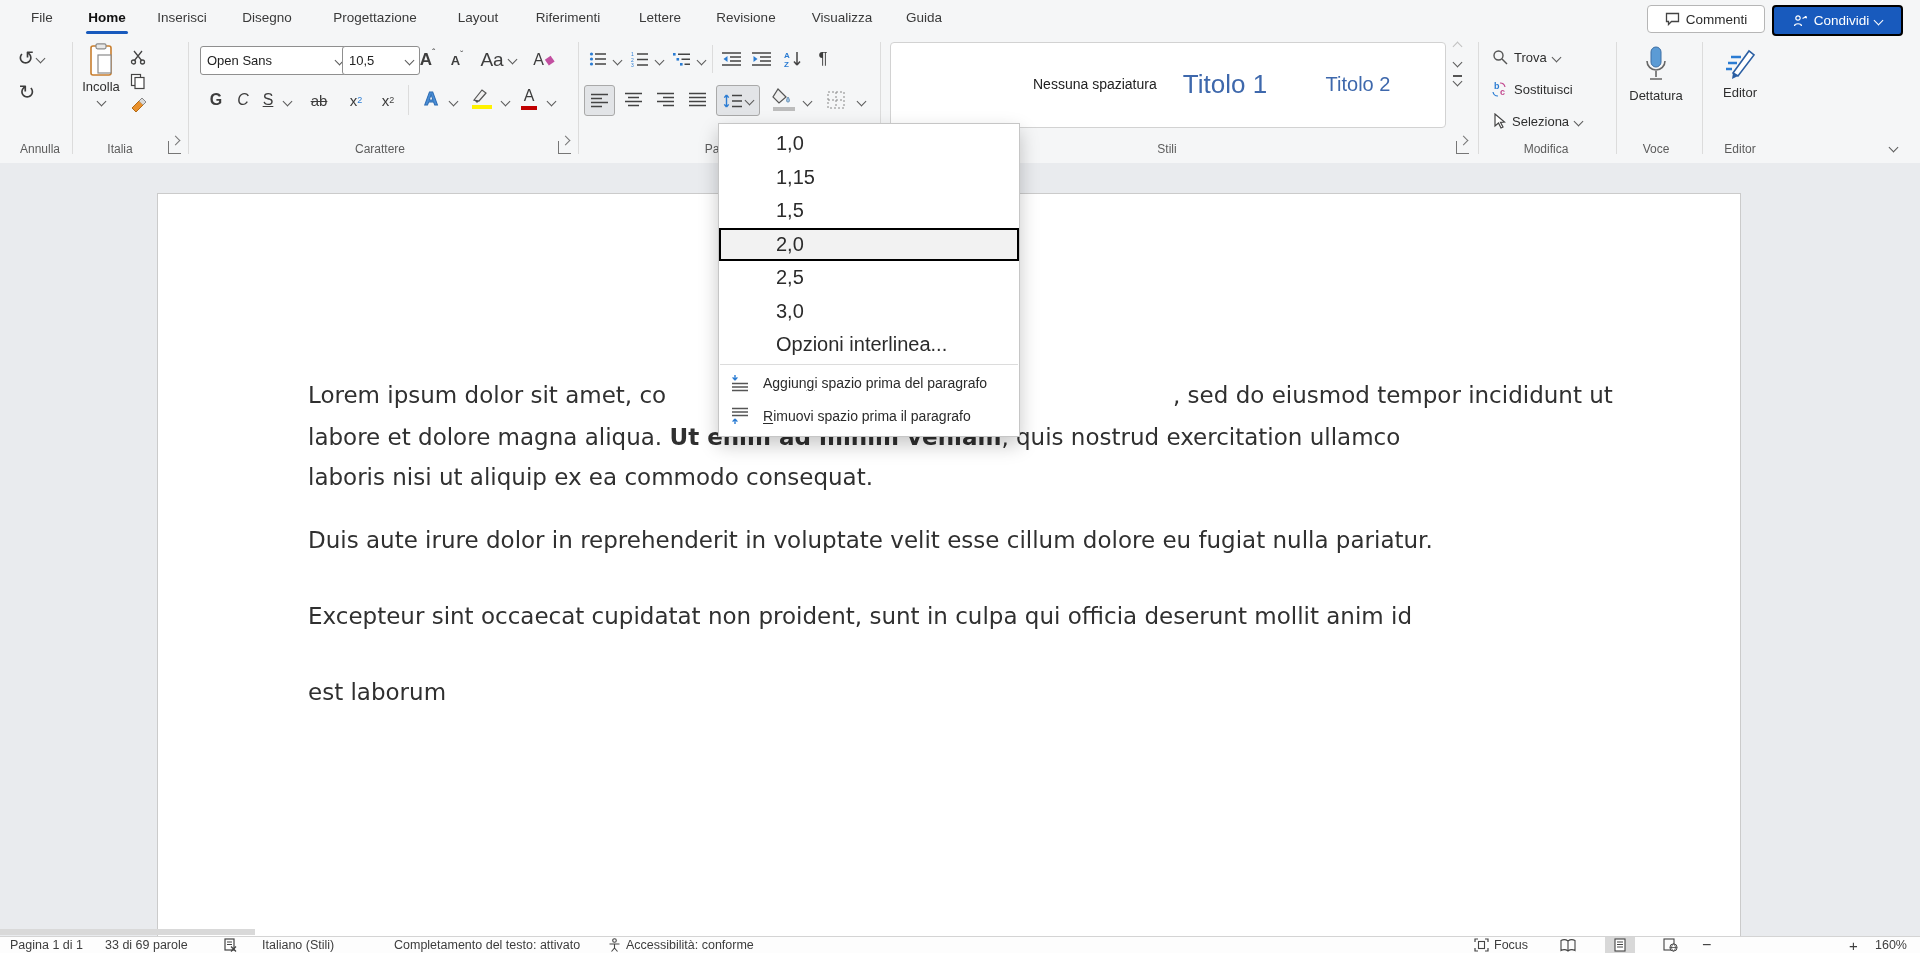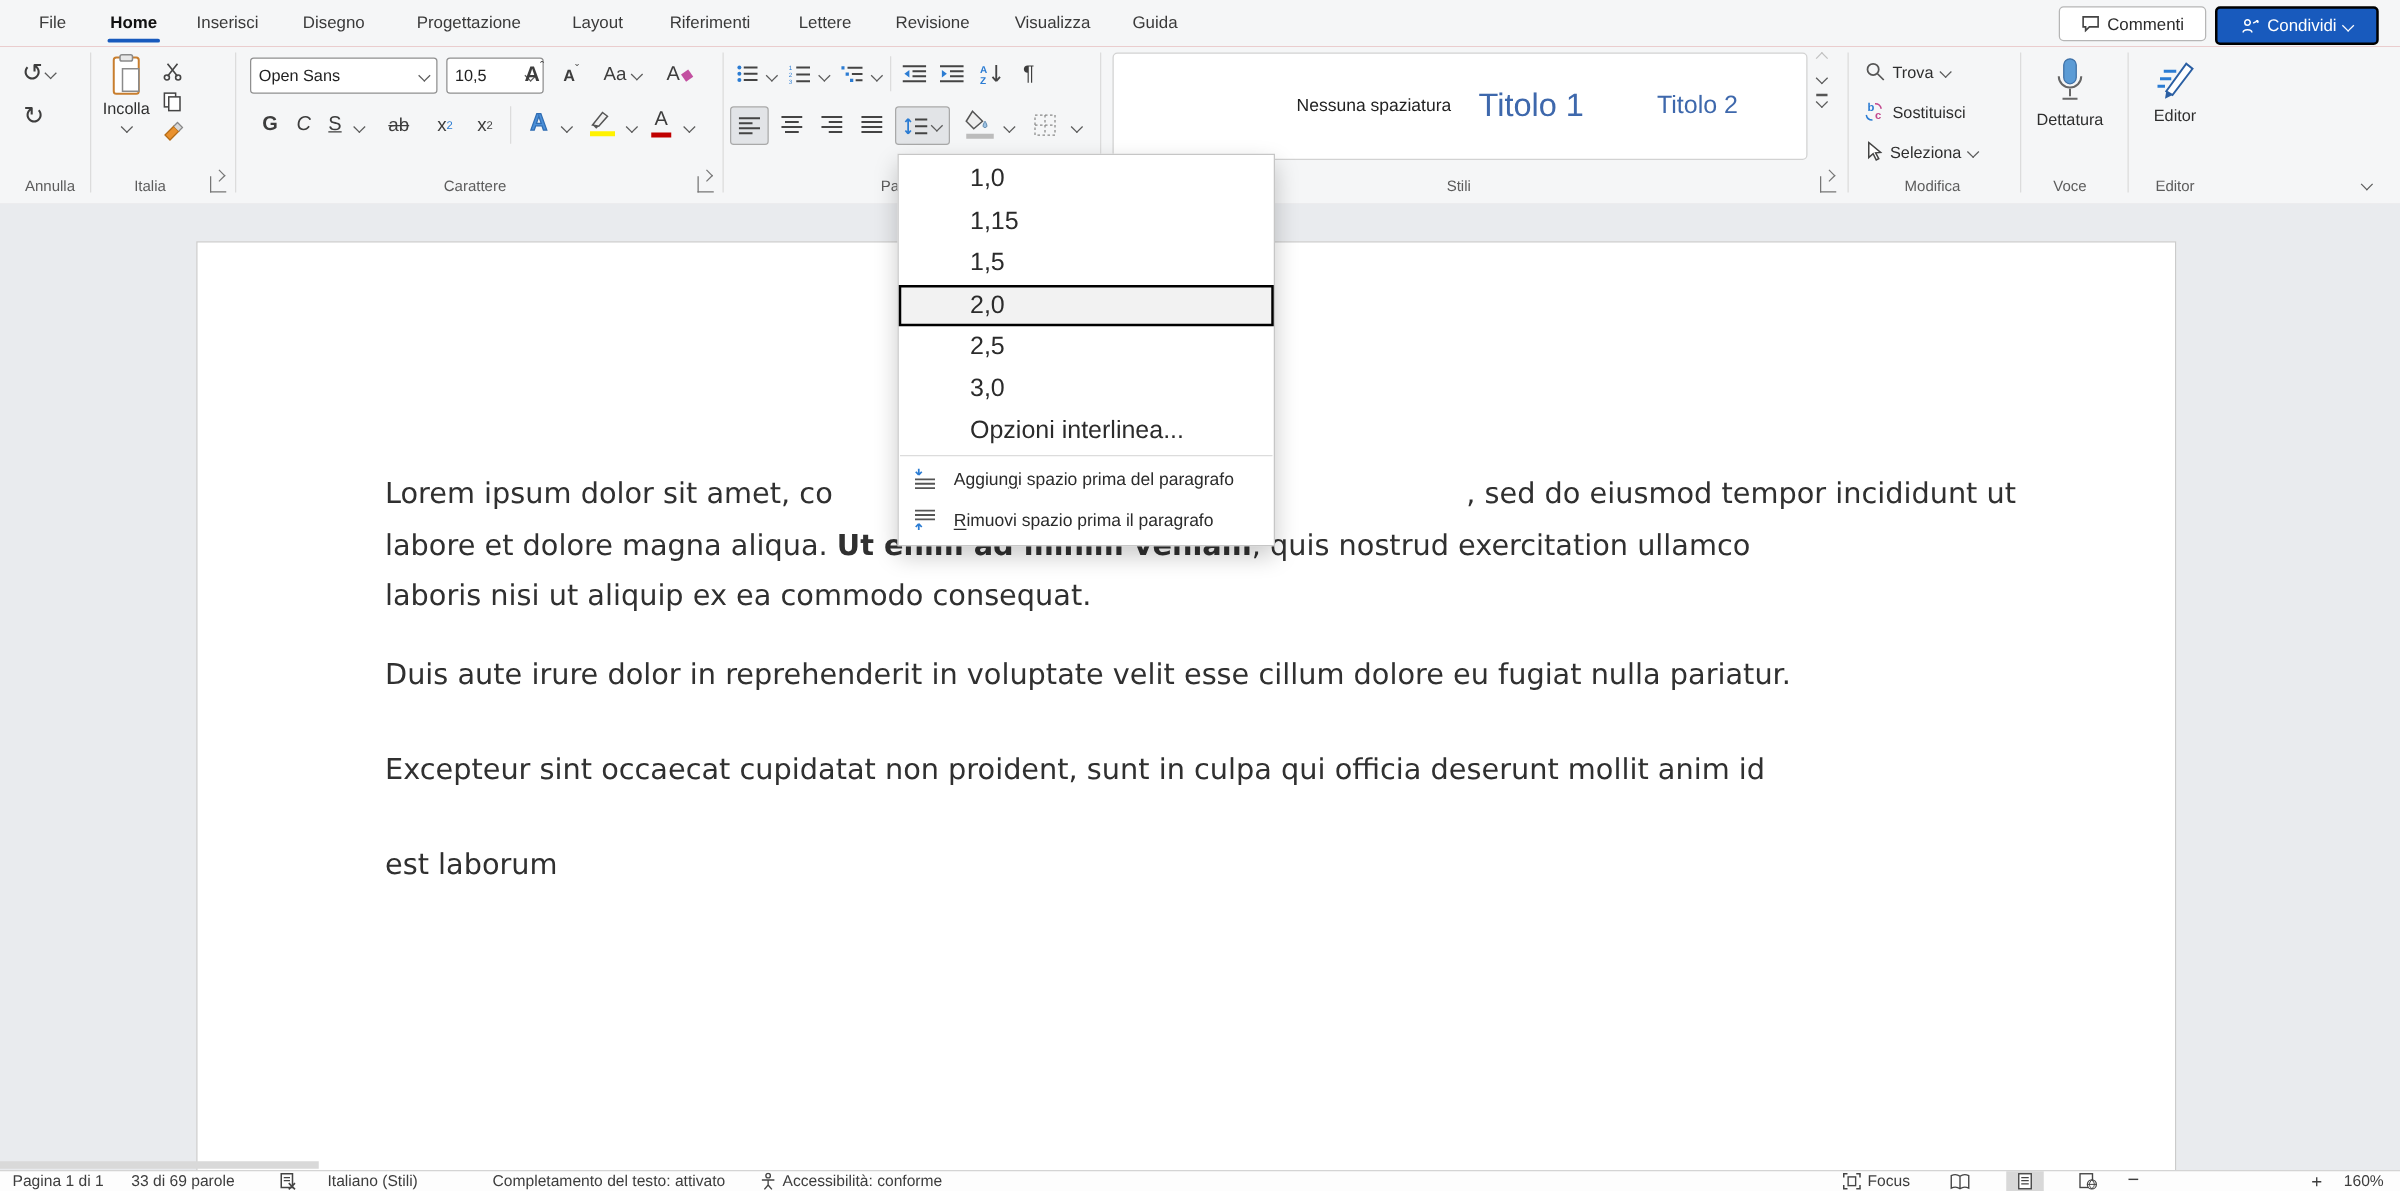--- a/index.html
+++ b/index.html
@@ -140,34 +140,34 @@
       </svg>
     </div>
     <span class="glabel" style="left:120px">Italia</span>
     <div class="launcher" style="left:168px;bottom:9px"></div>
     <div class="gsep" style="left:188px"></div>
 
     <div class="combo" style="left:200px;top:9px;width:136px;height:27px">
       <span>Open Sans</span>
       <span class="cv"></span>
     </div>
-    <div class="combo" style="left:357px;top:9px;width:64px;height:27px">
+    <div class="combo" style="left:342px;top:9px;width:64px;height:27px">
       <span>10,5</span>
       <span class="cv"></span>
     </div>
     <div class="rbtn" style="left:414px;top:10px;width:27px;height:25px">
       <span class="glyph" style="font-size:17px;font-weight:600">A</span>
         <span style="font-size:10px;color:#444;margin-top:-12px">ˆ</span>
     </div>
     <div class="rbtn" style="left:445px;top:12px;width:24px;height:22px">
       <span class="glyph" style="font-size:13px;font-weight:600">A</span>
         <span style="font-size:10px;color:#444;margin-top:-10px">ˇ</span>
     </div>
     <div class="rbtn" style="left:476px;top:10px;width:44px;height:25px">
-      <span class="glyph" style="font-size:15px">Aa</span>
+      <span class="glyph" style="font-size:19px">Aa</span>
       <span class="cv" style="margin-left:5px"></span>
     </div>
     <div class="rbtn" style="left:530px;top:10px;width:28px;height:25px">
       <span class="glyph" style="font-size:16px">A</span>
       <span style="color:#c24fa0;font-size:13px;margin-left:1px;transform:rotate(10deg)">◆</span>
     </div>
 
     <div class="rbtn" style="left:204px;top:50px;width:24px;height:26px">
       <span class="glyph" style="font-weight:800;font-size:16px">G</span>
     </div>
@@ -307,21 +307,21 @@
       <svg width="18" height="18" viewBox="0 0 18 18">
         <rect x="1" y="1" width="16" height="16" fill="none" stroke="#888" stroke-width="1" stroke-dasharray="2 2"></rect>
         <path d="M9 1 v16 M1 9 h16" stroke="#888" stroke-width="1" stroke-dasharray="2 2"></path>
       </svg>
     </div>
     <span class="cv" style="position:absolute;left:858px;top:61px"></span>
     <span class="glabel" style="left:731px">Paragrafo</span>
     <div class="gsep" style="left:880px"></div>
 
     <div class="gallery">
-      <div class="gitem" style="left:136px;width:128px;font-size:14px;color:#222;justify-content:flex-end;padding-left:6px">
+      <div class="gitem" style="left:136px;width:128px;font-size:14px;color:#222;justify-content:flex-start;padding-left:6px">
         <span>Nessuna spaziatura</span>
       </div>
       <div class="gitem heading-font" style="left:270px;width:128px;font-size:26px">
         <span>Titolo 1</span>
       </div>
       <div class="gitem heading-font" style="left:404px;width:126px;font-size:20px">
         <span>Titolo 2</span>
       </div>
     </div>
     <div class="gscroll">

